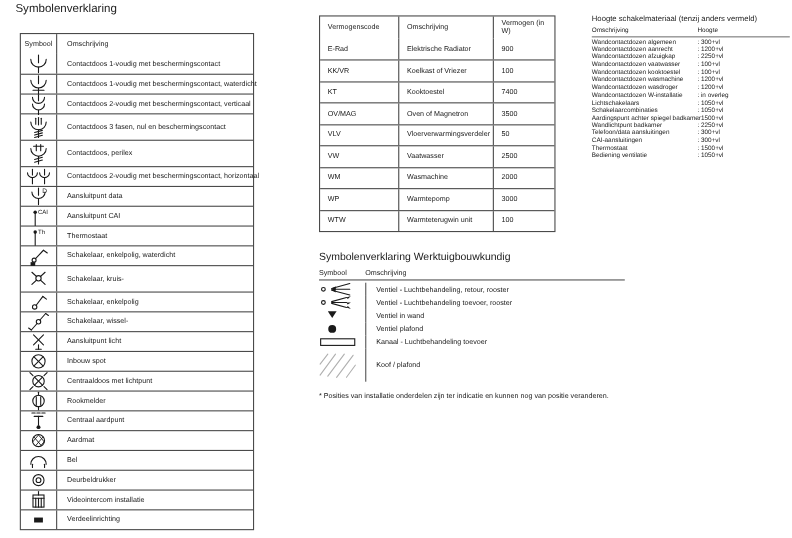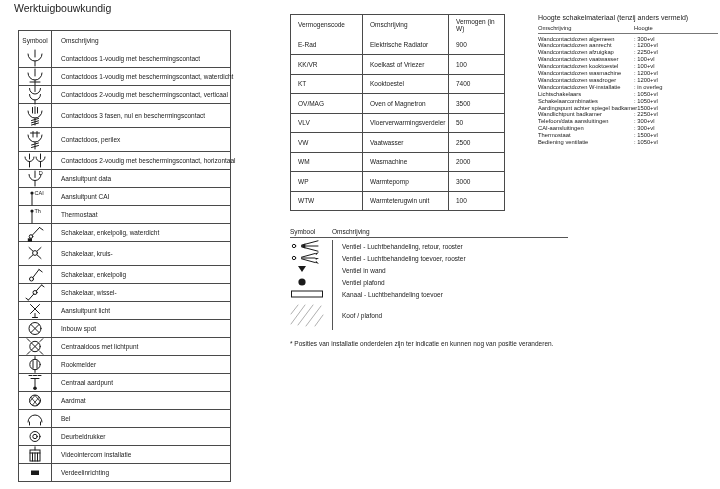--- a/index.html
+++ b/index.html
@@ -44,21 +44,21 @@
   .m-row{display:flex;align-items:center;height:12px;}
   .m-row.tall{height:30px;}
   .m-lbl{border-left:1px solid #555;align-self:stretch;display:flex;align-items:center;padding-left:9px;font-size:6.5px;white-space:nowrap;}
   .m-foot{margin-top:10px;font-size:6.5px;white-space:nowrap;}
 
   svg{display:block;}
 </style>
 </head>
 <body>
 
-<div class="page-title">Werktuigbouwkundig</div>
+<div class="page-title">Symbolenverklaring</div>
 
 <div class="sym-table">
   <div class="lt-row lt-head">
     <span class="lt-sym" style="font-size:6.5px">Symbool</span>
     <span class="lt-lbl">Omschrijving</span>
   </div>
   <div>
       <div class="lt-row">
         <span class="lt-sym">
           <svg viewBox="0 0 24 20" width="24" height="20" fill="none" stroke="#1a1a1a" stroke-width="1" stroke-linecap="round">
@@ -454,20 +454,21 @@
         <span class="h-val">: 1500+vl</span>
       </div>
       <div class="h-row">
         <span class="h-desc">Bediening ventilatie</span>
         <span class="h-val">: 1050+vl</span>
       </div>
     </div>
 </div>
 
 <div class="mech">
+  <div class="m-title">Symbolenverklaring Werktuigbouwkundig</div>
   <div class="m-head">
     <span class="m-sym">Symbool</span>
     <span>Omschrijving</span>
   </div>
   <div class="m-rows">
       <div class="m-row">
         <span class="m-sym">
           <svg viewBox="0 0 36 18" width="36" height="18" fill="none" stroke="#1a1a1a" stroke-width="1" stroke-linecap="round">
             <circle cx="4" cy="9" r="1.7"></circle>
             <line x1="28" y1="3.8" x2="11.5" y2="8.2"></line>

